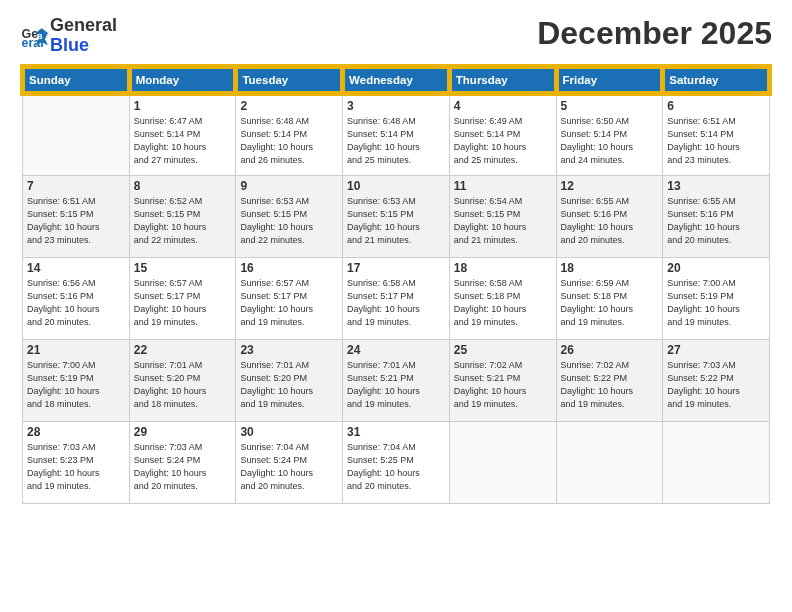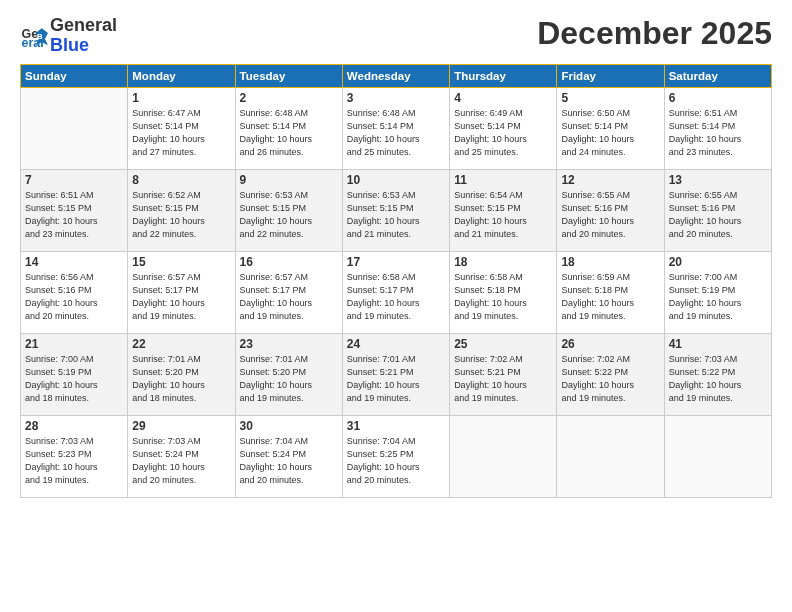--- a/index.html
+++ b/index.html
@@ -57,21 +57,21 @@
       border-collapse: collapse;
       table-layout: fixed;
     }
     .calendar th {
       background: #1a6fb5;
       color: #fff;
       font-size: 11.5px;
       font-weight: bold;
       padding: 5px 4px;
       text-align: left;
-      border: 1px solid #eab308;
+      border: 5px solid #eab308;
     }
     .calendar td {
       border: 1px solid #ccc;
       vertical-align: top;
       padding: 3px 4px;
       font-size: 9.5px;
       color: #333;
       height: 82px;
       width: calc(100% / 7);
       background: #fff;
@@ -315,21 +315,21 @@
 and 19 minutes.</div>
           </td>
           <td>
             <span class="day-num">26</span>
             <div class="cell-info" style="white-space: pre-line;">Sunrise: 7:02 AM
 Sunset: 5:22 PM
 Daylight: 10 hours
 and 19 minutes.</div>
           </td>
           <td>
-            <span class="day-num">41</span>
+            <span class="day-num">27</span>
             <div class="cell-info" style="white-space: pre-line;">Sunrise: 7:03 AM
 Sunset: 5:22 PM
 Daylight: 10 hours
 and 19 minutes.</div>
           </td>
         </tr>
         <tr>
           <td>
             <span class="day-num">28</span>
             <div class="cell-info" style="white-space: pre-line;">Sunrise: 7:03 AM

